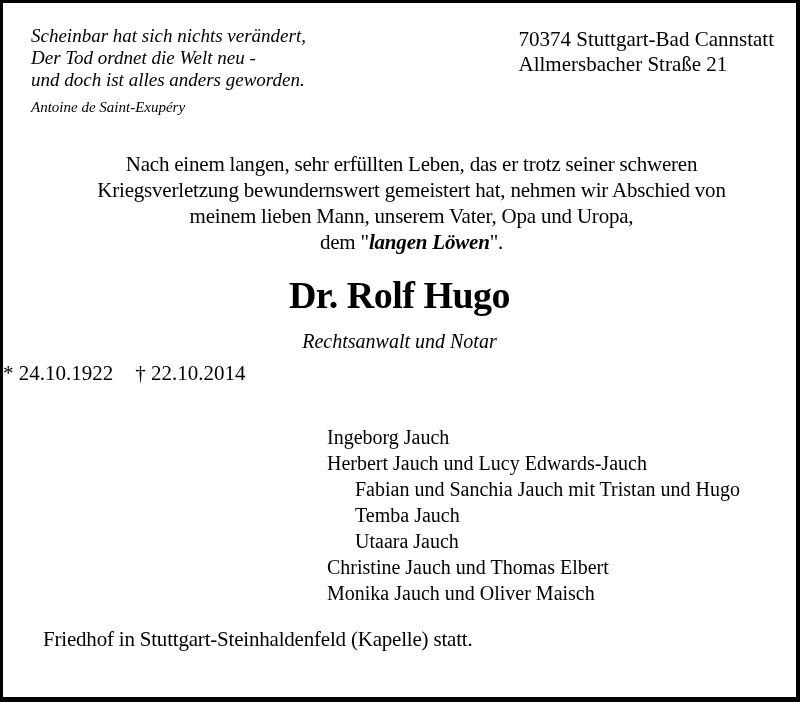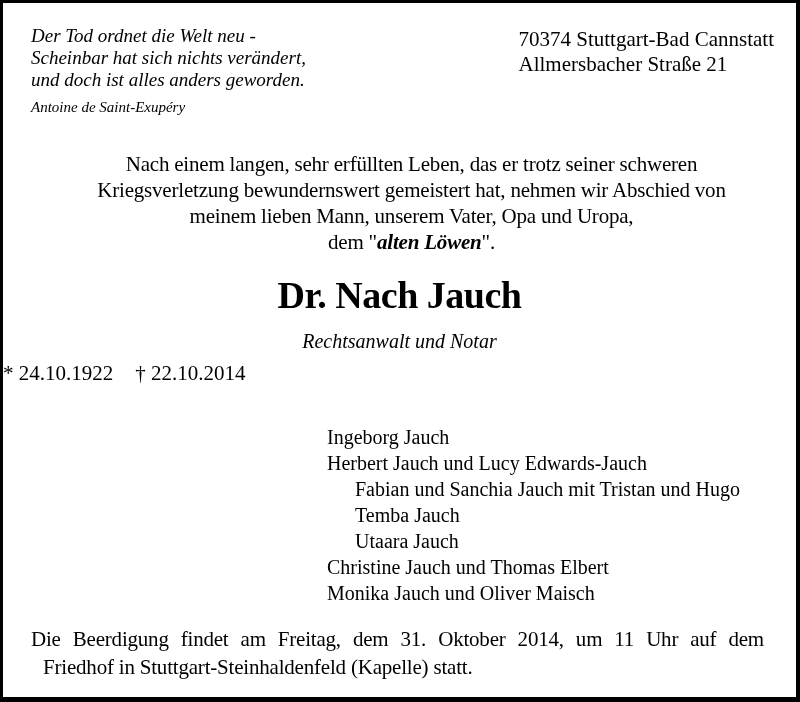--- a/index.html
+++ b/index.html
@@ -121,52 +121,51 @@
     text-align: left;
     margin-left: 12px;
   }
 </style>
 </head>
 <body>
 
 <div class="page">
 
   <div class="quote">
+    <div>Scheinbar hat sich nichts verändert,</div>
     <div>Der Tod ordnet die Welt neu -</div>
-    <div>Scheinbar hat sich nichts verändert,</div>
     <div>und doch ist alles anders geworden.</div>
     <div class="quote-attribution">Antoine de Saint-Exupéry</div>
   </div>
 
   <div class="address">
     <div>70374 Stuttgart-Bad Cannstatt</div>
     <div>Allmersbacher Straße 21</div>
   </div>
 
   <div class="intro">
     <div>Nach einem langen, sehr erfüllten Leben, das er trotz seiner schweren</div>
     <div>Kriegsverletzung bewundernswert gemeistert hat, nehmen wir Abschied von</div>
     <div>meinem lieben Mann, unserem Vater, Opa und Uropa,</div>
-    <div><span>dem "</span><span class="em">alten Löwen</span><span>".</span></div>
+    <div><span>dem "</span><span class="em">langen Löwen</span><span>".</span></div>
   </div>
 
-  <div class="deceased-name">Dr. Nach Jauch</div>
+  <div class="deceased-name">Dr. Rolf Hugo</div>
   <div class="profession">Rechtsanwalt und Notar</div>
   <div class="dates">
     <span class="birth">* 24.10.1922</span><span class="death">† 22.10.2014</span>
   </div>
 
   <div class="mourners">
     <div class="mourner">Ingeborg Jauch</div>
     <div class="mourner">Herbert Jauch und Lucy Edwards-Jauch</div>
     <div class="mourner indent-1">Fabian und Sanchia Jauch mit Tristan und Hugo</div>
     <div class="mourner indent-1">Temba Jauch</div>
     <div class="mourner indent-1">Utaara Jauch</div>
     <div class="mourner">Christine Jauch und Thomas Elbert</div>
     <div class="mourner">Monika Jauch und Oliver Maisch</div>
   </div>
 
   <div class="funeral">
-    <div class="funeral-line1">Die Beerdigung findet am Freitag, dem 31. Oktober 2014, um 11 Uhr auf dem</div>
     <div class="funeral-line2">Friedhof in Stuttgart-Steinhaldenfeld (Kapelle) statt.</div>
   </div>
 
 </div>
 
 </body></html>

